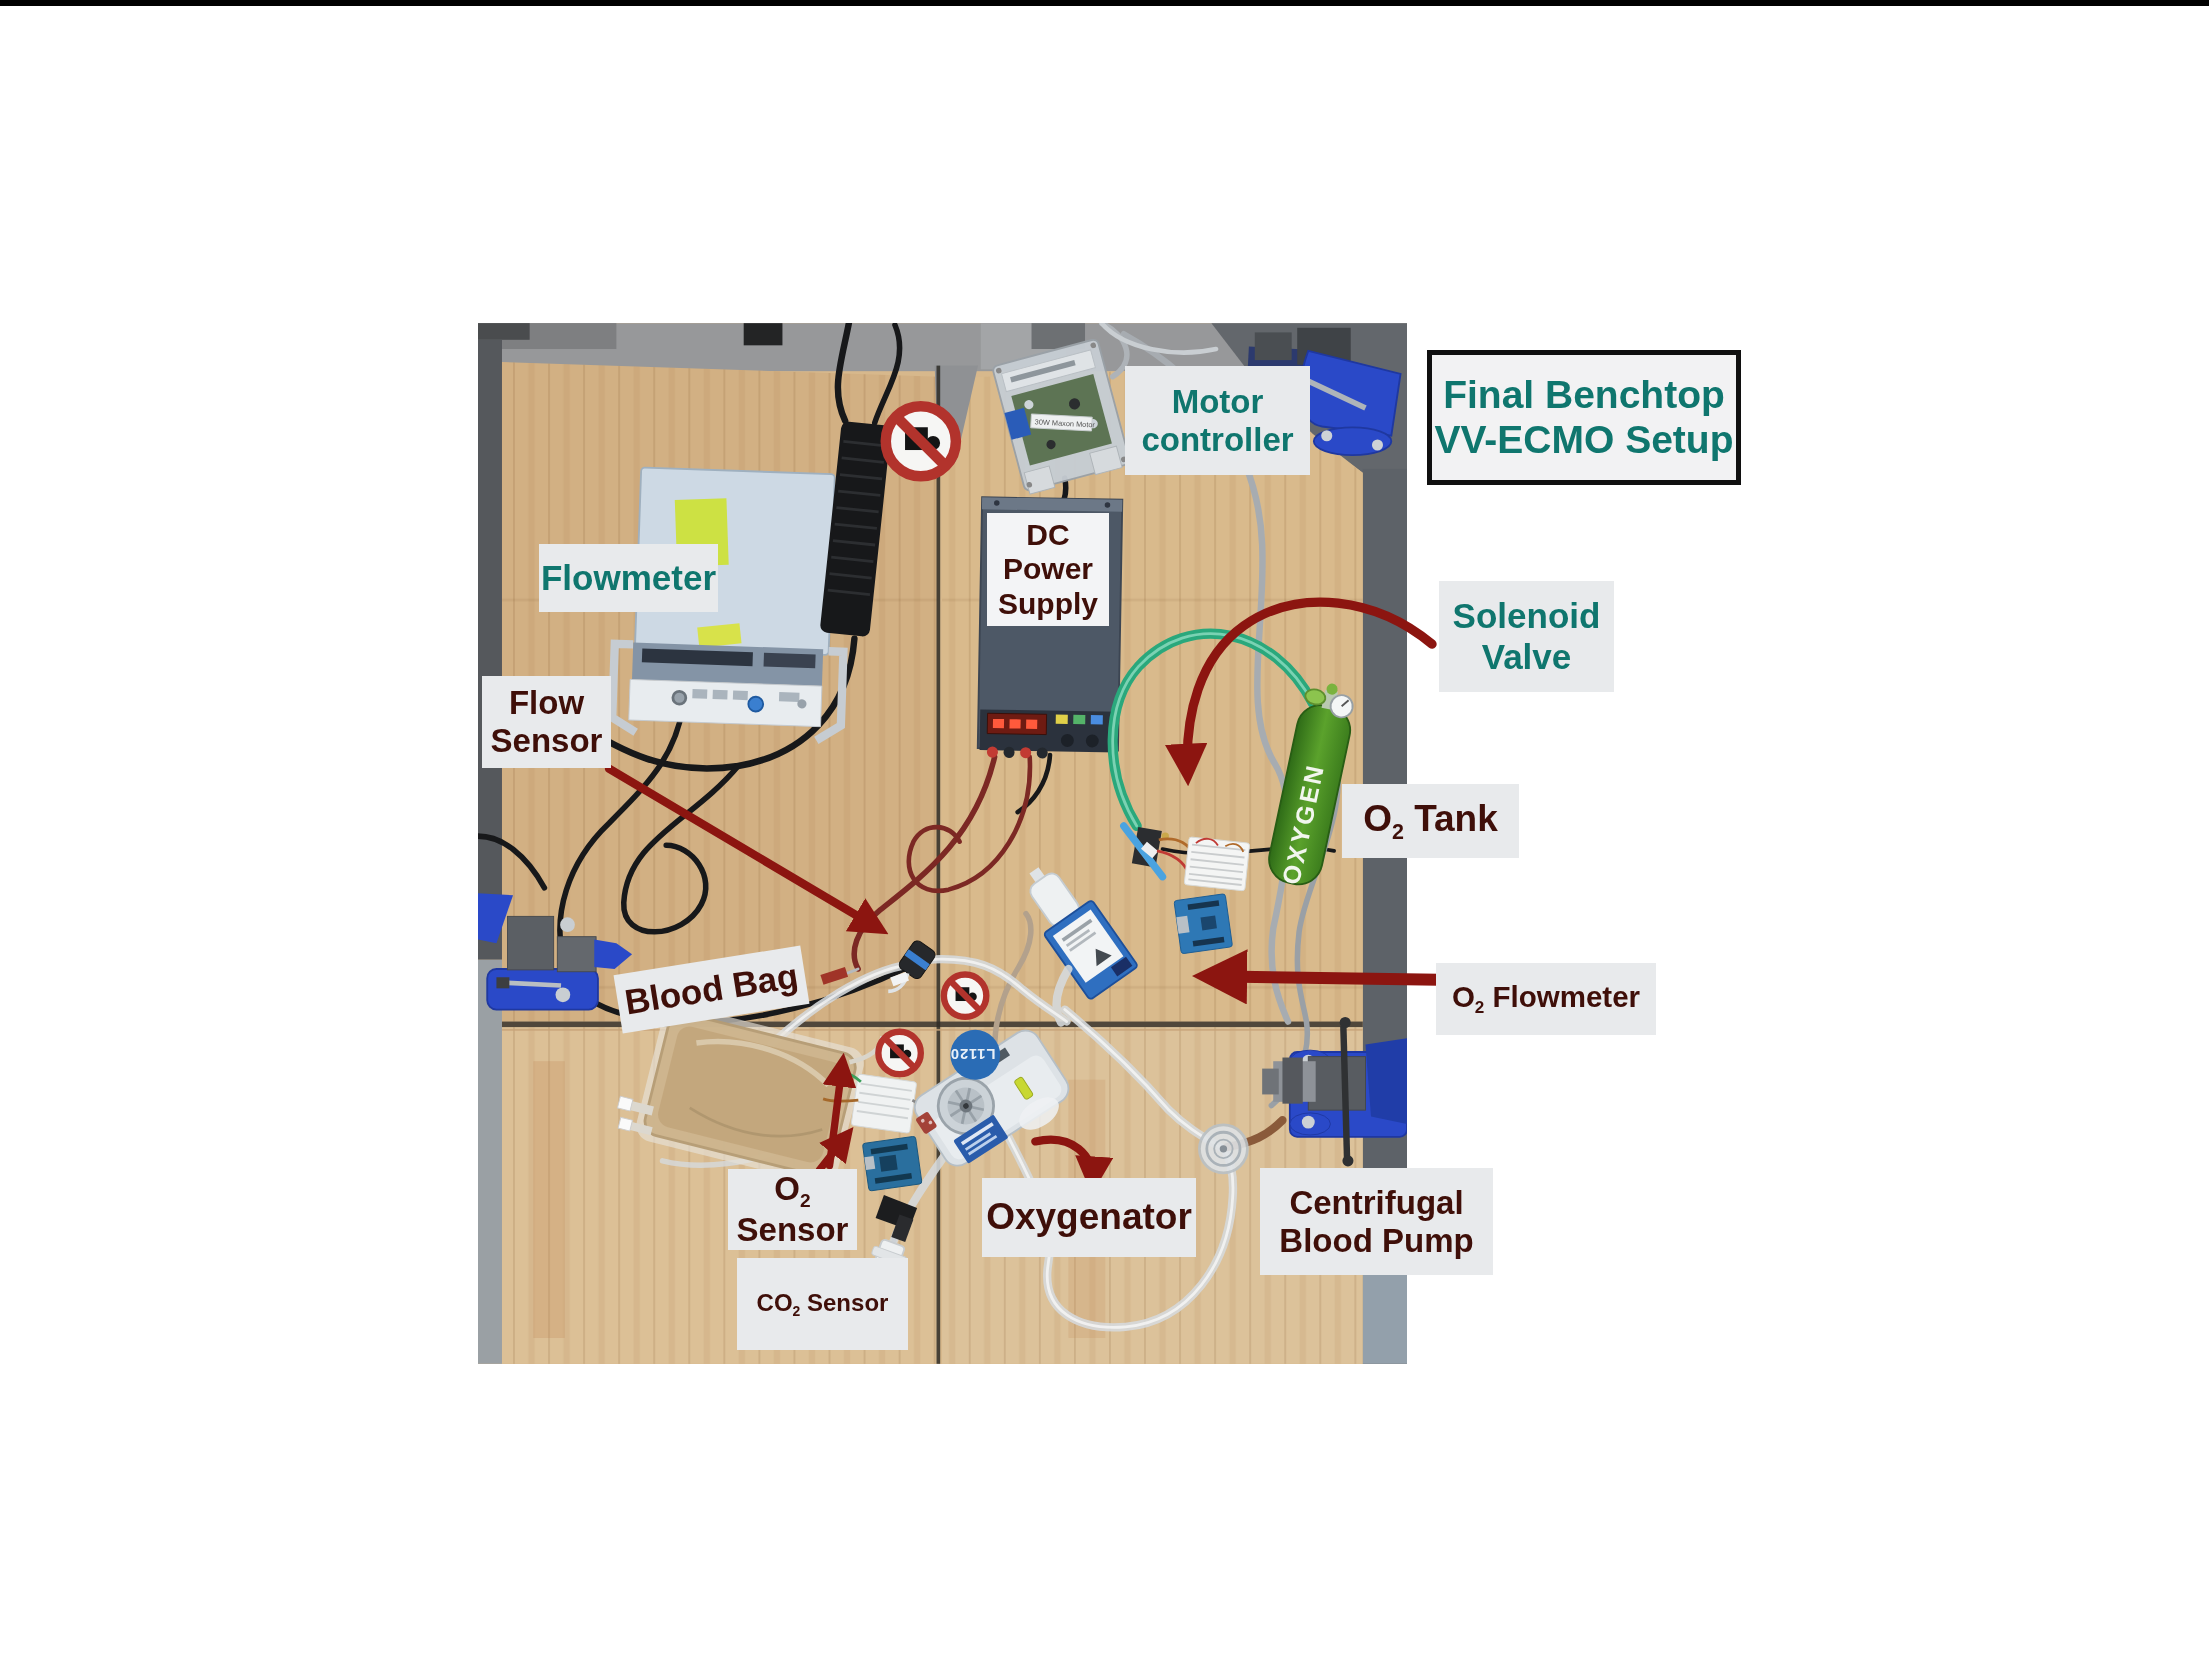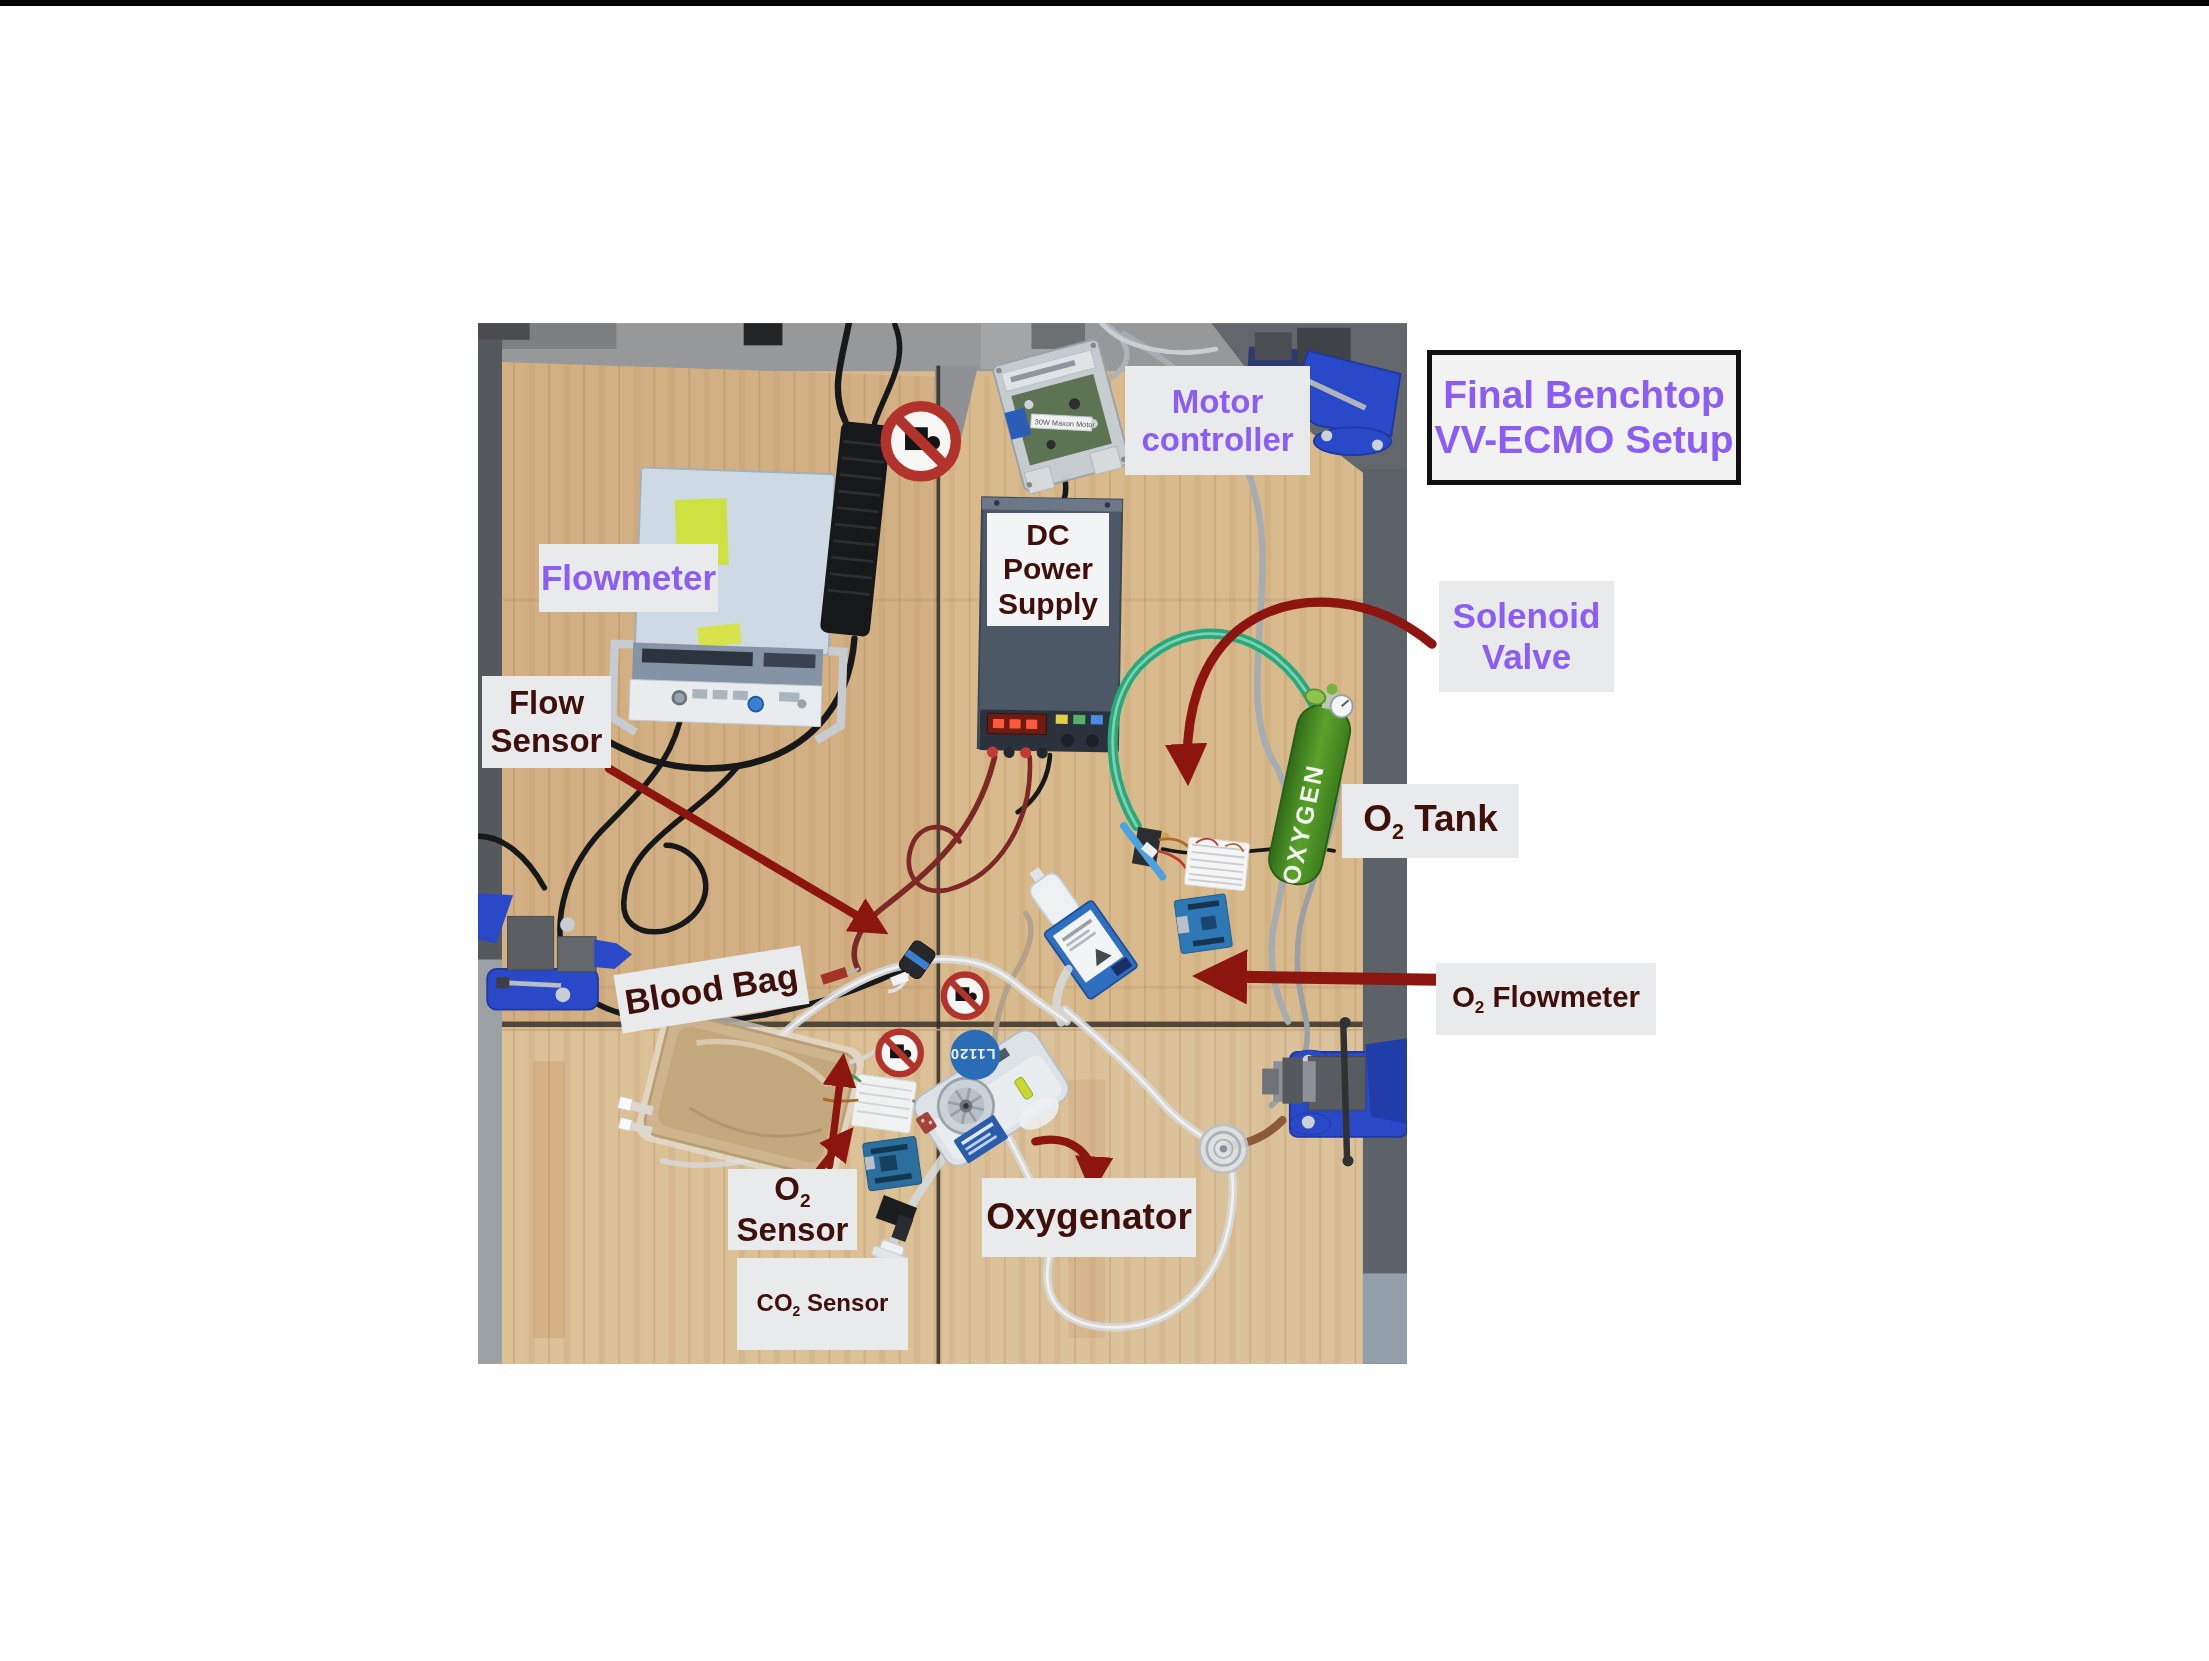--- a/index.html
+++ b/index.html
@@ -6,21 +6,21 @@
   #canvas{position:relative;width:2209px;height:1661px;background:#ffffff;overflow:hidden;
           font-family:"Liberation Sans","DejaVu Sans",sans-serif;}
   #topbar{position:absolute;left:0;top:0;width:2209px;height:5.5px;background:#000;}
   #photo{position:absolute;left:478px;top:323px;width:929px;height:1041px;background:#d7b88c;}
   #photo svg{position:absolute;left:0;top:0;}
   #arrows{position:absolute;left:0;top:0;width:2209px;height:1661px;pointer-events:none;}
   .lbl{position:absolute;background:#e8eaec;color:#3f0f09;font-weight:700;text-align:center;
        display:flex;flex-direction:column;justify-content:center;line-height:1.15;
        box-sizing:border-box;}
   .lbl span.row{display:block;white-space:pre;}
-  .black{color:#8b5cf6;align-items:center;}
+  .black{color:#0f766e;align-items:center;}
   .sub{font-size:0.58em;vertical-align:-0.35em;}
   #title-box{border:5.5px solid #101010;background:#f2f2f3;}
 </style>
 </head>
 <body>
 
 <div id="canvas">
   <div id="topbar"></div>
 
   <div id="photo">
@@ -455,14 +455,18 @@
   </div>
 
   <div class="lbl" style="left:982px;top:1178px;width:214px;height:79px;font-size:37px;">
     <span class="row">Oxygenator</span>
   </div>
 
   <div class="lbl" style="left:737px;top:1258px;width:171px;height:92px;font-size:24px;">
     <span class="row"><span>CO</span><span class="sub">2</span><span> Sensor</span></span>
   </div>
 
+  <div class="lbl" style="left:1260px;top:1168px;width:233px;height:107px;font-size:33px;">
+    <span class="row">Centrifugal</span>
+    <span class="row">Blood Pump</span>
+  </div>
 </div>
 
 
 </body></html>

